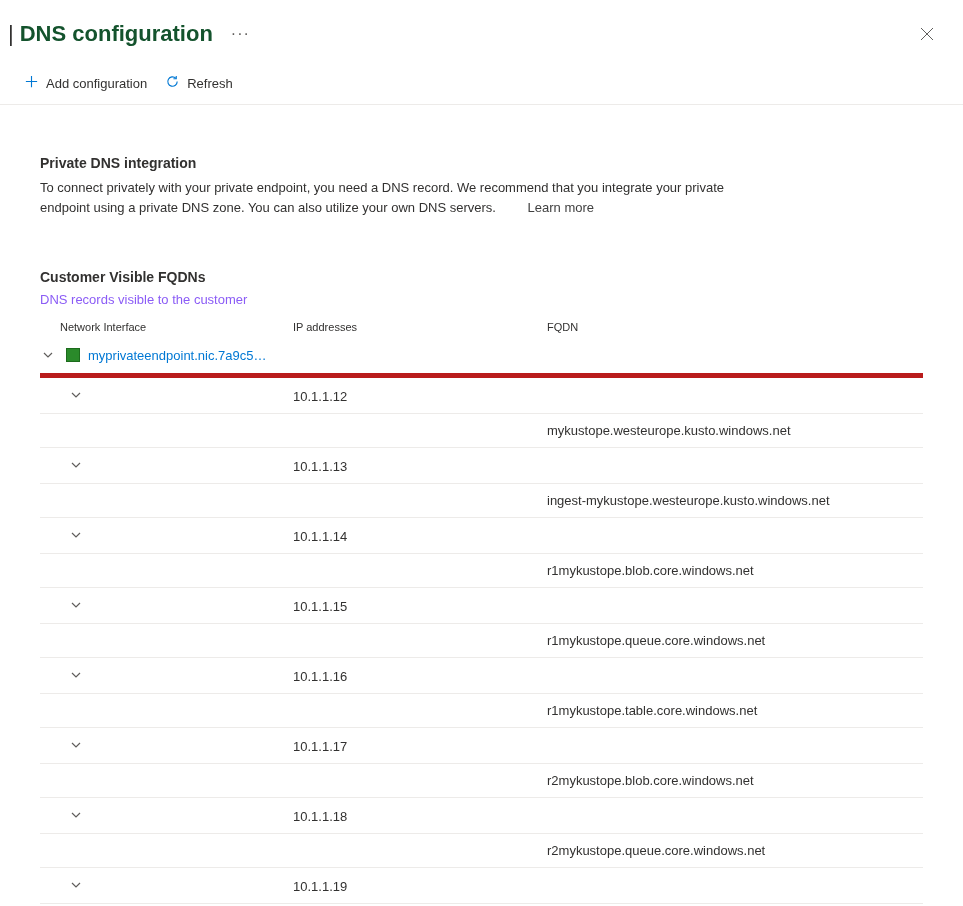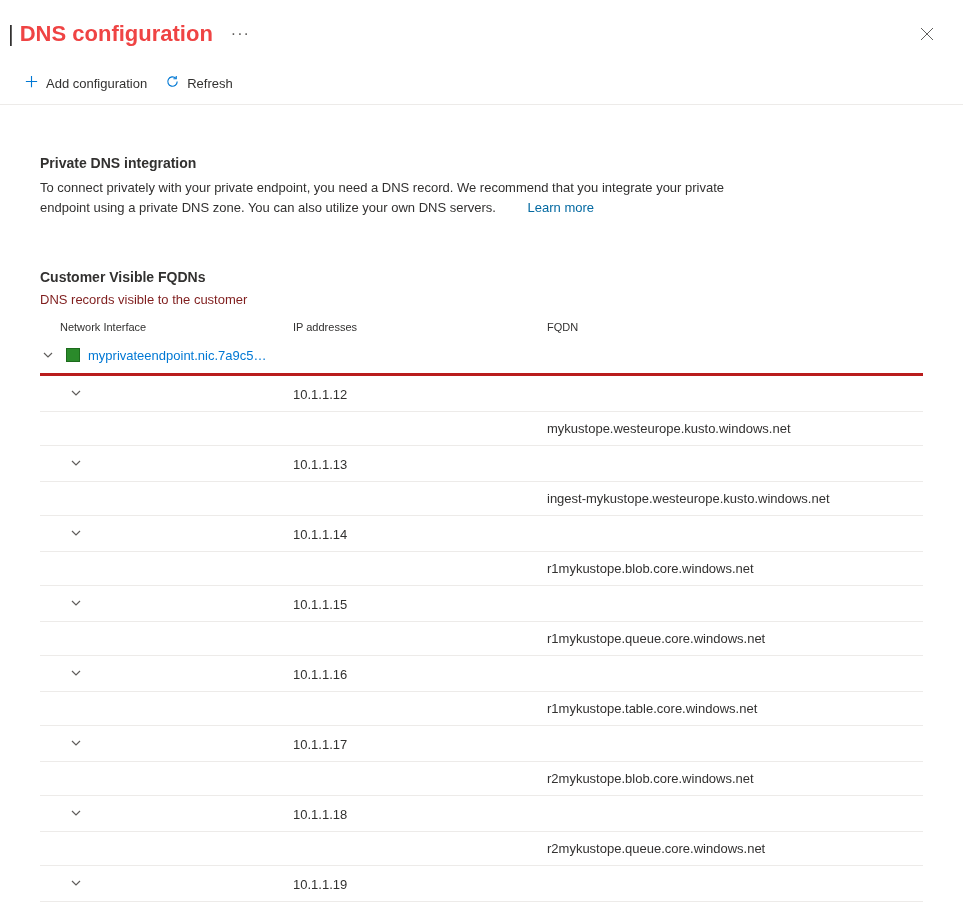--- a/index.html
+++ b/index.html
@@ -11,21 +11,21 @@
   width: 963px;
 }
 .header {
   display: flex;
   align-items: center;
   padding: 18px 20px 18px 8px;
 }
 .header-title {
   font-size: 22px;
   font-weight: 600;
-  color: #ef4444;
+  color: #14532d;
   flex: 0 0 auto;
 }
 .header-pipe {
   font-size: 22px;
   font-weight: 400;
   color: #323130;
   margin-right: 6px;
 }
 .more-icon {
   margin-left: 18px;
@@ -74,51 +74,51 @@
   color: #323130;
   margin-bottom: 7px;
 }
 .section-desc {
   font-size: 13px;
   color: #323130;
   line-height: 1.5;
   max-width: 700px;
 }
 .learn-more {
-  color: #0369a1;
+  color: #404040;
   cursor: pointer;
   padding-left: 28px;
 }
 
 .sub-section {
   margin-top: 52px;
 }
 .sub-desc {
   font-size: 13px;
-  color: #7f1d1d;
+  color: #8b5cf6;
   margin-top: 4px;
   margin-bottom: 10px;
 }
 
 .table-header {
   display: flex;
   padding: 4px 0;
   font-size: 11px;
   color: #323130;
 }
 .col-expand { width: 10px; }
 .col1 { width: 243px; padding-left: 10px; }
 .col2 { width: 246px; }
 .col3 { flex: 1; margin-left: 8px; }
 
 .nic-row {
   display: flex;
   align-items: center;
   padding: 10px 0;
-  border-bottom: 3px solid #b91c1c;
+  border-bottom: 5px solid #b91c1c;
 }
 .chevron {
   width: 16px;
   height: 16px;
   display: inline-flex;
   align-items: center;
   justify-content: center;
   cursor: pointer;
 }
 .chevron svg { width: 12px; height: 12px; }

